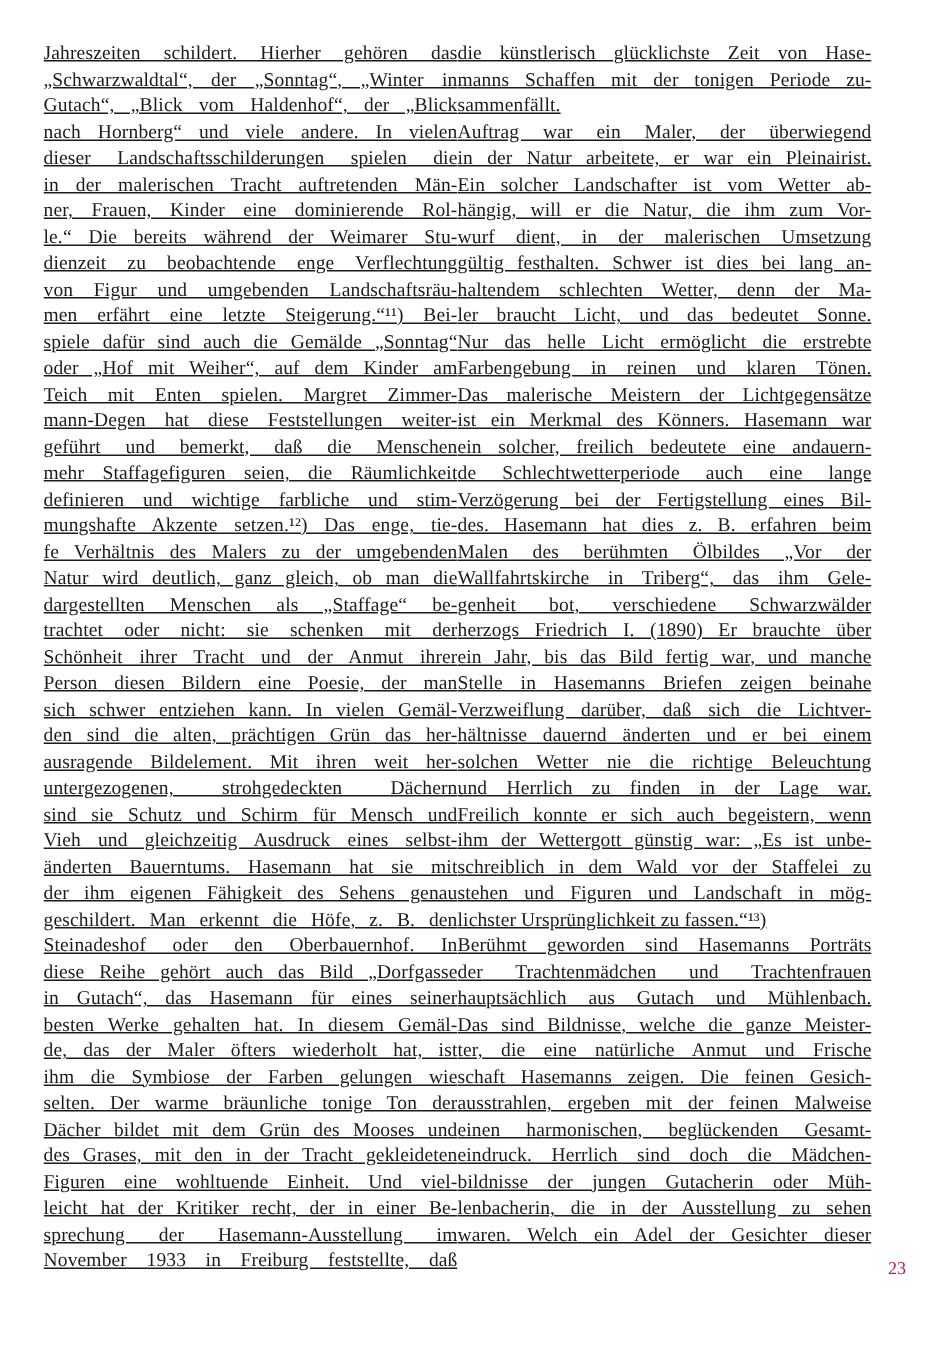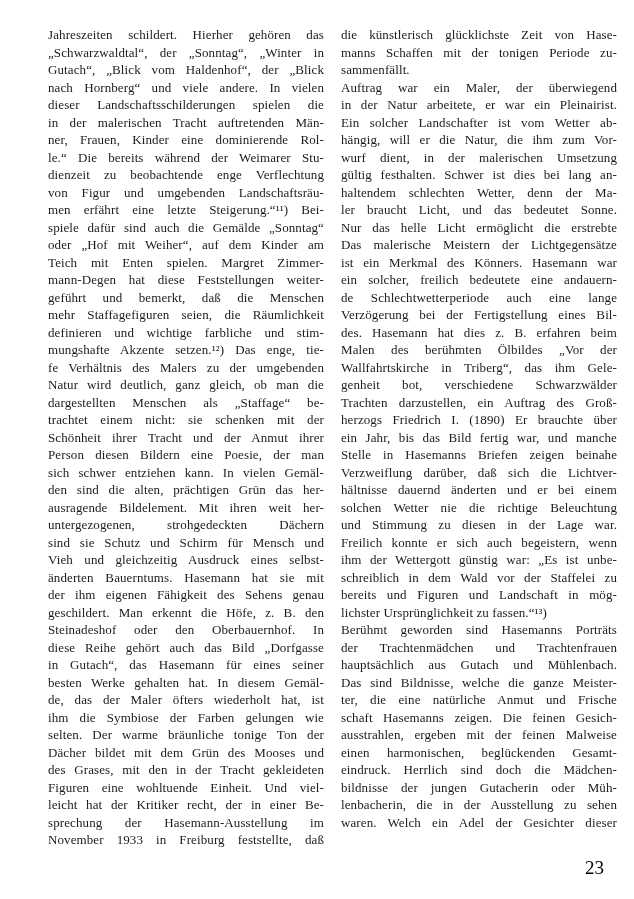--- a/index.html
+++ b/index.html
@@ -12,47 +12,47 @@
     width: 634px;
     height: 899px;
     position: relative;
     overflow: hidden;
     font-family: "Liberation Serif", "DejaVu Serif", serif;
     color: #1b1b1b;
   }
   .page {
     position: absolute;
     top: 26px;
-    left: 48px;
+    left: 29px;
     display: flex;
-    gap: 17px;
+    text-decoration: underline;
   }
   .column {
     width: 276px;
     font-size: 13px;
     line-height: 17.5px;
     letter-spacing: 0.1px;
   }
   .line {
     height: 17.5px;
     overflow: hidden;
     text-align: justify;
     text-align-last: justify;
     white-space: normal;
   }
   .line.plain {
     text-align: left;
     text-align-last: left;
   }
   .page-number {
     position: absolute;
-    top: 857px;
+    top: 838px;
     right: 30px;
-    font-size: 19px;
-    color: #000000;
+    font-size: 12px;
+    color: #be185d;
   }
 </style>
 </head>
 <body>
 
 <div class="page">
   <div class="column">
       <div class="line">Jahreszeiten schildert. Hierher gehören das</div>
       <div class="line">„Schwarzwaldtal“, der „Sonntag“, „Winter in</div>
       <div class="line">Gutach“, „Blick vom Haldenhof“, der „Blick</div>
@@ -68,21 +68,21 @@
       <div class="line">oder „Hof mit Weiher“, auf dem Kinder am</div>
       <div class="line">Teich mit Enten spielen. Margret Zimmer-</div>
       <div class="line">mann-Degen hat diese Feststellungen weiter-</div>
       <div class="line">geführt und bemerkt, daß die Menschen</div>
       <div class="line">mehr Staffagefiguren seien, die Räumlichkeit</div>
       <div class="line">definieren und wichtige farbliche und stim-</div>
       <div class="line">mungshafte Akzente setzen.¹²) Das enge, tie-</div>
       <div class="line">fe Verhältnis des Malers zu der umgebenden</div>
       <div class="line">Natur wird deutlich, ganz gleich, ob man die</div>
       <div class="line">dargestellten Menschen als „Staffage“ be-</div>
-      <div class="line">trachtet einem nicht: sie schenken mit der</div>
+      <div class="line">trachtet oder nicht: sie schenken mit der</div>
       <div class="line">Schönheit ihrer Tracht und der Anmut ihrer</div>
       <div class="line">Person diesen Bildern eine Poesie, der man</div>
       <div class="line">sich schwer entziehen kann. In vielen Gemäl-</div>
       <div class="line">den sind die alten, prächtigen Grün das her-</div>
       <div class="line">ausragende Bildelement. Mit ihren weit her-</div>
       <div class="line">untergezogenen, strohgedeckten Dächern</div>
       <div class="line">sind sie Schutz und Schirm für Mensch und</div>
       <div class="line">Vieh und gleichzeitig Ausdruck eines selbst-</div>
       <div class="line">änderten Bauerntums. Hasemann hat sie mit</div>
       <div class="line">der ihm eigenen Fähigkeit des Sehens genau</div>
@@ -107,41 +107,41 @@
       <div class="line plain">sammenfällt.</div>
       <div class="line">Auftrag war ein Maler, der überwiegend</div>
       <div class="line">in der Natur arbeitete, er war ein Pleinairist.</div>
       <div class="line">Ein solcher Landschafter ist vom Wetter ab-</div>
       <div class="line">hängig, will er die Natur, die ihm zum Vor-</div>
       <div class="line">wurf dient, in der malerischen Umsetzung</div>
       <div class="line">gültig festhalten. Schwer ist dies bei lang an-</div>
       <div class="line">haltendem schlechten Wetter, denn der Ma-</div>
       <div class="line">ler braucht Licht, und das bedeutet Sonne.</div>
       <div class="line">Nur das helle Licht ermöglicht die erstrebte</div>
+      <div class="line">Farbengebung in reinen und klaren Tönen.</div>
       <div class="line">Das malerische Meistern der Lichtgegensätze</div>
       <div class="line">ist ein Merkmal des Könners. Hasemann war</div>
       <div class="line">ein solcher, freilich bedeutete eine andauern-</div>
       <div class="line">de Schlechtwetterperiode auch eine lange</div>
       <div class="line">Verzögerung bei der Fertigstellung eines Bil-</div>
       <div class="line">des. Hasemann hat dies z. B. erfahren beim</div>
       <div class="line">Malen des berühmten Ölbildes „Vor der</div>
       <div class="line">Wallfahrtskirche in Triberg“, das ihm Gele-</div>
       <div class="line">genheit bot, verschiedene Schwarzwälder</div>
-      <div class="line">Trachten darzustellen, ein Auftrag des Groß-</div>
       <div class="line">herzogs Friedrich I. (1890) Er brauchte über</div>
       <div class="line">ein Jahr, bis das Bild fertig war, und manche</div>
       <div class="line">Stelle in Hasemanns Briefen zeigen beinahe</div>
       <div class="line">Verzweiflung darüber, daß sich die Lichtver-</div>
       <div class="line">hältnisse dauernd änderten und er bei einem</div>
       <div class="line">solchen Wetter nie die richtige Beleuchtung</div>
-      <div class="line">und Stimmung zu diesen in der Lage war.</div>
+      <div class="line">und Herrlich zu finden in der Lage war.</div>
       <div class="line">Freilich konnte er sich auch begeistern, wenn</div>
       <div class="line">ihm der Wettergott günstig war: „Es ist unbe-</div>
       <div class="line">schreiblich in dem Wald vor der Staffelei zu</div>
-      <div class="line">bereits und Figuren und Landschaft in mög-</div>
+      <div class="line">stehen und Figuren und Landschaft in mög-</div>
       <div class="line plain">lichster Ursprünglichkeit zu fassen.“¹³)</div>
       <div class="line">Berühmt geworden sind Hasemanns Porträts</div>
       <div class="line">der Trachtenmädchen und Trachtenfrauen</div>
       <div class="line">hauptsächlich aus Gutach und Mühlenbach.</div>
       <div class="line">Das sind Bildnisse, welche die ganze Meister-</div>
       <div class="line">ter, die eine natürliche Anmut und Frische</div>
       <div class="line">schaft Hasemanns zeigen. Die feinen Gesich-</div>
       <div class="line">ausstrahlen, ergeben mit der feinen Malweise</div>
       <div class="line">einen harmonischen, beglückenden Gesamt-</div>
       <div class="line">eindruck. Herrlich sind doch die Mädchen-</div>

